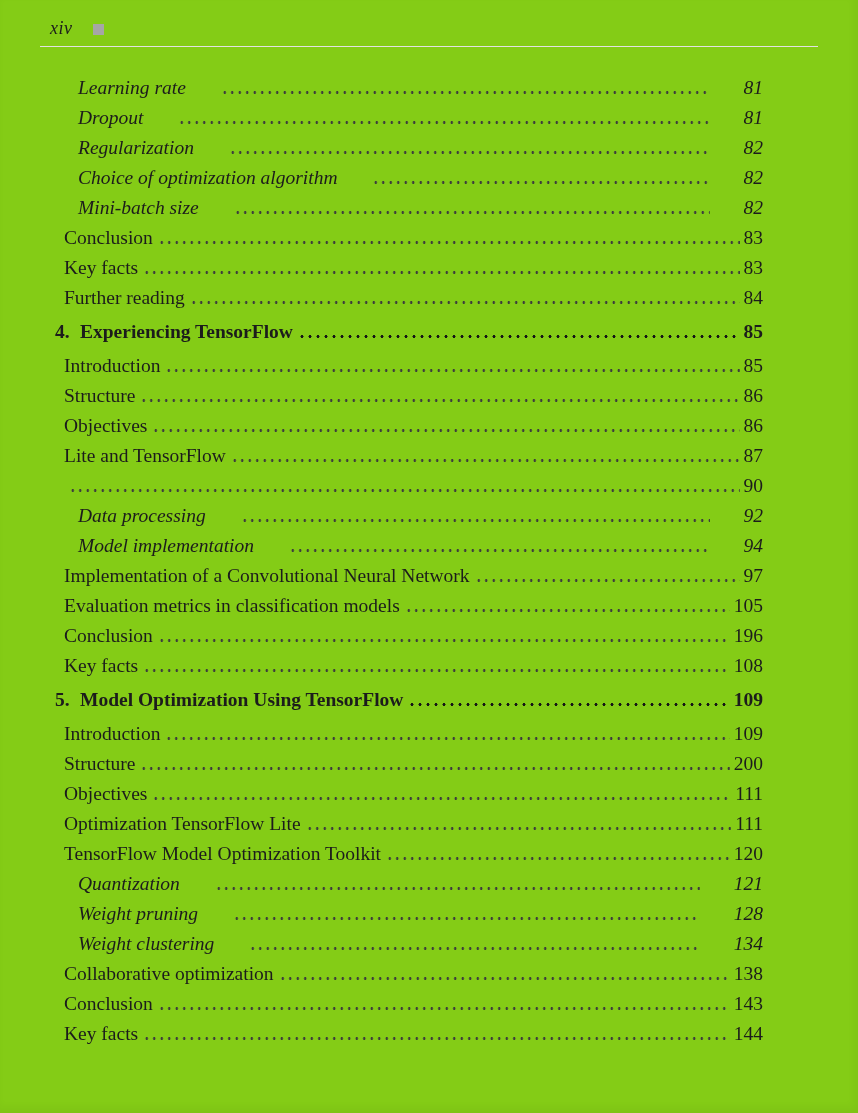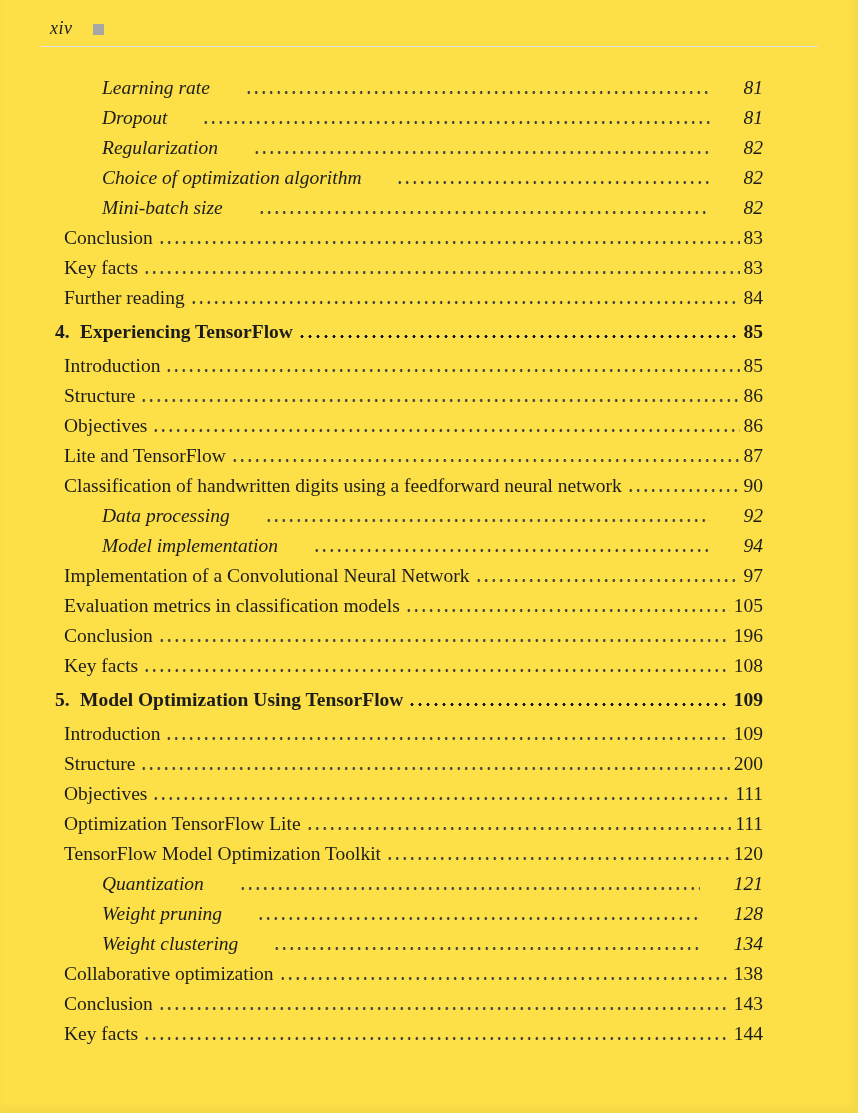--- a/index.html
+++ b/index.html
@@ -6,21 +6,21 @@
     margin: 0;
     padding: 0;
     background: #ffffff;
     font-family: "Liberation Serif", "DejaVu Serif", serif;
     color: #1c1c1c;
   }
   .page {
     position: relative;
     width: 858px;
     height: 1113px;
-    background: #fde047;
+    background: #84cc16;
     box-shadow: inset -3px -5px 8px rgba(0,0,0,0.045);
     overflow: hidden;
     box-sizing: border-box;
   }
   .page-header {
     display: flex;
     align-items: center;
     padding: 16px 40px 0 50px;
     height: 24px;
   }
@@ -56,21 +56,21 @@
   .leader {
     flex: 1;
     height: 3px;
     margin: 0 4px 0 5px;
     background-image: radial-gradient(circle, #3d3d3d 1.15px, rgba(0,0,0,0) 1.5px);
     background-size: 7.5px 3px;
     background-repeat: repeat-x;
     background-position: left bottom;
   }
   .row.sec { margin-left: 64px; }
-  .row.sub { margin-left: 102px; gap: 30px; }
+  .row.sub { margin-left: 78px; gap: 30px; }
   .row.sub .label,
   .row.sub .pagenum { font-style: italic; }
   .row.chapter {
     margin-left: 55px;
     font-weight: bold;
     margin-top: 13px;
     margin-bottom: 13px;
   }
   .row.chapter .leader {
     background-image: radial-gradient(circle, #161616 1.35px, rgba(0,0,0,0) 1.7px);
@@ -168,21 +168,20 @@
     <span class="pagenum">86</span>
   </div>
       <div class="row sec">
 
     <span class="label">Lite and TensorFlow</span>
     <span class="leader"></span>
     <span class="pagenum">87</span>
   </div>
       <div class="row sec">
 
-    <span class="label">Classification of handwritten digits using a feedforward neural network</span>
     <span class="leader"></span>
     <span class="pagenum">90</span>
   </div>
       <div class="row sub">
 
     <span class="label">Data processing</span>
     <span class="leader"></span>
     <span class="pagenum">92</span>
   </div>
       <div class="row sub">

